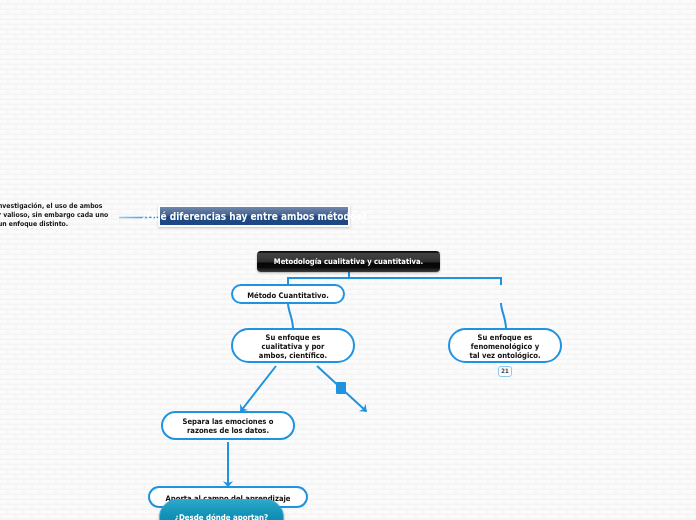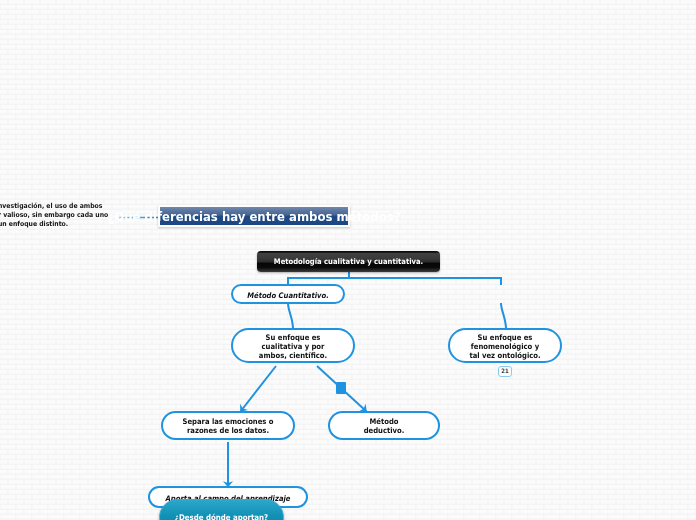--- a/index.html
+++ b/index.html
@@ -20,31 +20,31 @@
   .n-root{
     left:257px;top:251px;width:183px;height:21px;
     background:linear-gradient(180deg,#0c0c0c 0%,#0c0c0c 6%,#414141 10%,#3a3a3a 34%,#2b2b2b 52%,#060606 58%,#090909 78%,#2b2b2b 93%,#3d3d3d 100%);
     border-radius:4px;color:#fff;font-weight:bold;font-size:7.6px;
     box-shadow:0 1px 2px rgba(0,0,0,.3);white-space:nowrap;
   }
   .n-white{
     background:#fff;border:2px solid #1f93e0;border-radius:99px;color:#111;
     font-weight:bold;font-size:7.6px;line-height:9px;white-space:nowrap;padding-top:1px;
   }
-  .n-white.one-line{padding-top:2px;font-style:italic;}
+  .n-white.one-line{padding-top:2px;}
   .pill-teal{
     left:159px;top:499px;width:125px;height:37px;
     background:linear-gradient(180deg,#2ba7ca 0%,#1191b6 45%,#0f87ab 70%,#0a7ea2 100%);
     border-radius:99px;color:#fff;font-weight:bold;font-size:7.8px;
     border:1px solid #3aa7e4;box-shadow:0 1px 3px rgba(0,0,0,.28);white-space:nowrap;
   }
   .tooltip-box{
     left:158px;top:205px;width:192px;height:22px;
     background:linear-gradient(180deg,#7389ae 0%,#5c779f 20%,#46648f 47%,#1e4a85 47.5%,#1c4783 100%);
-    border:2px solid #fdfdfd;color:#fff;font-weight:bold;font-size:13px;
+    border:2px solid #fdfdfd;color:#fff;font-weight:bold;font-size:10px;
     box-shadow:0 1px 2px rgba(0,0,0,.22);white-space:nowrap;
   }
   .lefttext{position:absolute;left:-2px;top:201.5px;width:125px;color:#151515;font-weight:bold;font-size:6.8px;line-height:9px;text-align:left;white-space:nowrap;}
   .badge21{
     left:498px;top:365.5px;width:12px;height:9px;
     position:absolute;border:1px solid #8cc9f0;border-radius:3px;background:#fdfdfd;
     font-size:6px;font-weight:bold;color:#3a3a3a;display:flex;align-items:center;justify-content:center;
     line-height:1;
   }
   .handle{position:absolute;left:336px;top:382px;width:10px;height:12px;background:#1f93e0;border-radius:1px;}
@@ -130,26 +130,20 @@
     <span>21</span>
   </div>
 
   <div class="node n-white" style="left:161px;top:411px;width:134px;height:29px;">
     <div>
       <div>Separa las emociones o</div>
       <div>razones de los datos.</div>
     </div>
   </div>
 
-  <div class="node n-white" style="left:328px;top:411px;width:112px;height:29px;">
-    <div>
-      <div>Método</div>
-      <div>deductivo.</div>
-    </div>
-  </div>
 
   <div class="node n-white one-line" style="left:148px;top:486px;width:160px;height:22px;">
     <span>Aporta al campo del aprendizaje</span>
   </div>
 
   <div class="handle"></div>
 
   <div class="node pill-teal">
     <span>¿Desde dónde aportan?</span>
   </div>

